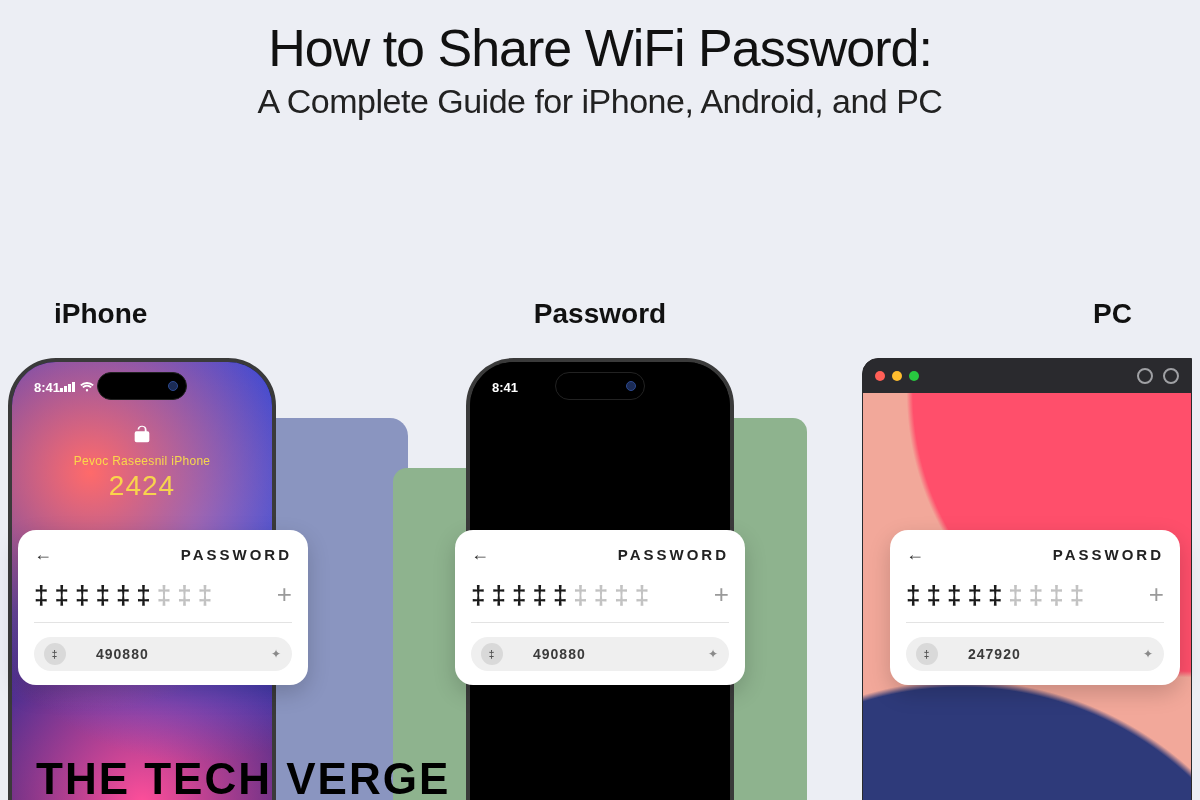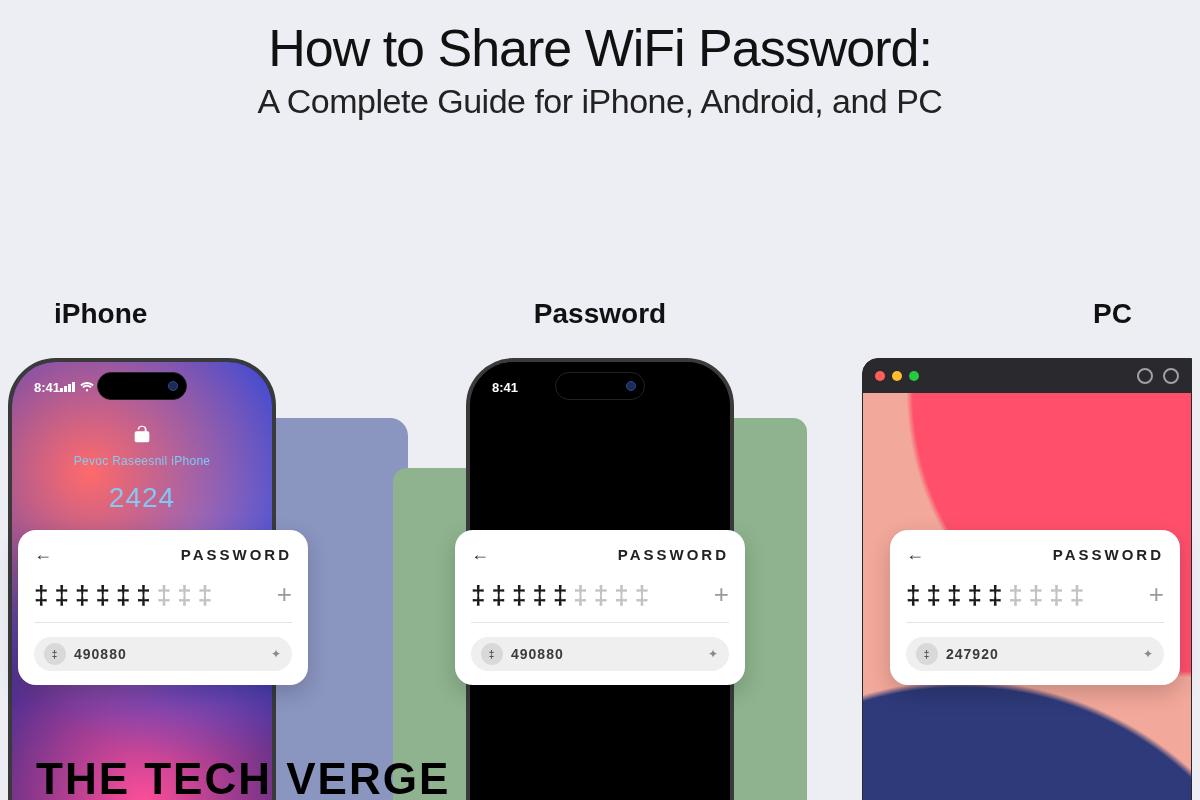--- a/index.html
+++ b/index.html
@@ -79,24 +79,24 @@
 
   
   .iphone-screen {
     position:absolute; inset:0;
     background:
       radial-gradient(circle at 30% 20%, #ff6a6a 0%, transparent 50%),
       radial-gradient(circle at 70% 30%, #3a62ff 0%, transparent 55%),
       radial-gradient(circle at 50% 80%, #ff4f9a 0%, transparent 50%),
       linear-gradient(#1a3bdb, #0b1660);
   }
-  .lock-area { position:absolute; top:62px; left:0; right:0; text-align:center; color:#7dd3fc; }
+  .lock-area { position:absolute; top:62px; left:0; right:0; text-align:center; color:#fde047; }
   .lock-area .lock-icon { display:inline-block; }
   .lock-area .lock-text { font-size:12px; margin-top:4px; opacity:0.92; letter-spacing:0.3px; }
-  .lock-area .digits { font-size:28px; font-weight:300; margin-top:14px; letter-spacing:1px; opacity:0.9; }
+  .lock-area .digits { font-size:28px; font-weight:300; margin-top:2px; letter-spacing:1px; opacity:0.9; }
 
   
   .android-screen { position:absolute; inset:0; background:#000; }
 
   
   .pwcard {
     position:absolute; background:#fff; border-radius:18px;
     box-shadow: 0 8px 22px rgba(0,0,0,0.18);
     padding: 14px 16px 14px 16px;
   }
@@ -117,21 +117,21 @@
   .pwcard .plus { font-size:26px; color:#9a9a9a; font-weight:500; }
   .pwcard .pill {
     margin-top:14px; height:34px; border-radius:18px; background:#efefef;
     display:flex; align-items:center; gap:8px; padding:0 10px;
     color:#3b3b3b; font-size:14px; letter-spacing:1px;
   }
   .pwcard .pill .coin {
     width:22px; height:22px; border-radius:50%; background:#d9d9d9;
     display:flex; align-items:center; justify-content:center; font-size:10px; font-weight:700; color:#555;
   }
-  .pwcard .pill .tx { font-weight:600; }
+  .pwcard .pill .tx { font-weight:600;margin-left:22px; }
   .pwcard .pill .sp { margin-left:auto; font-size:12px; color:#8a8a8a; }
 
   .col.iphone .pwcard { left: 10px; top: 232px; }
   .col.android .pwcard { left: 50%; transform: translateX(-50%); top: 232px; }
   .col.pc .pwcard { right: 12px; top: 232px; }
 
   
   .pcwin {
     position:absolute; right:0; top:60px; width:330px; height:560px;
     border-radius:16px 0 0 0; overflow:hidden; background:#1d1d20;

